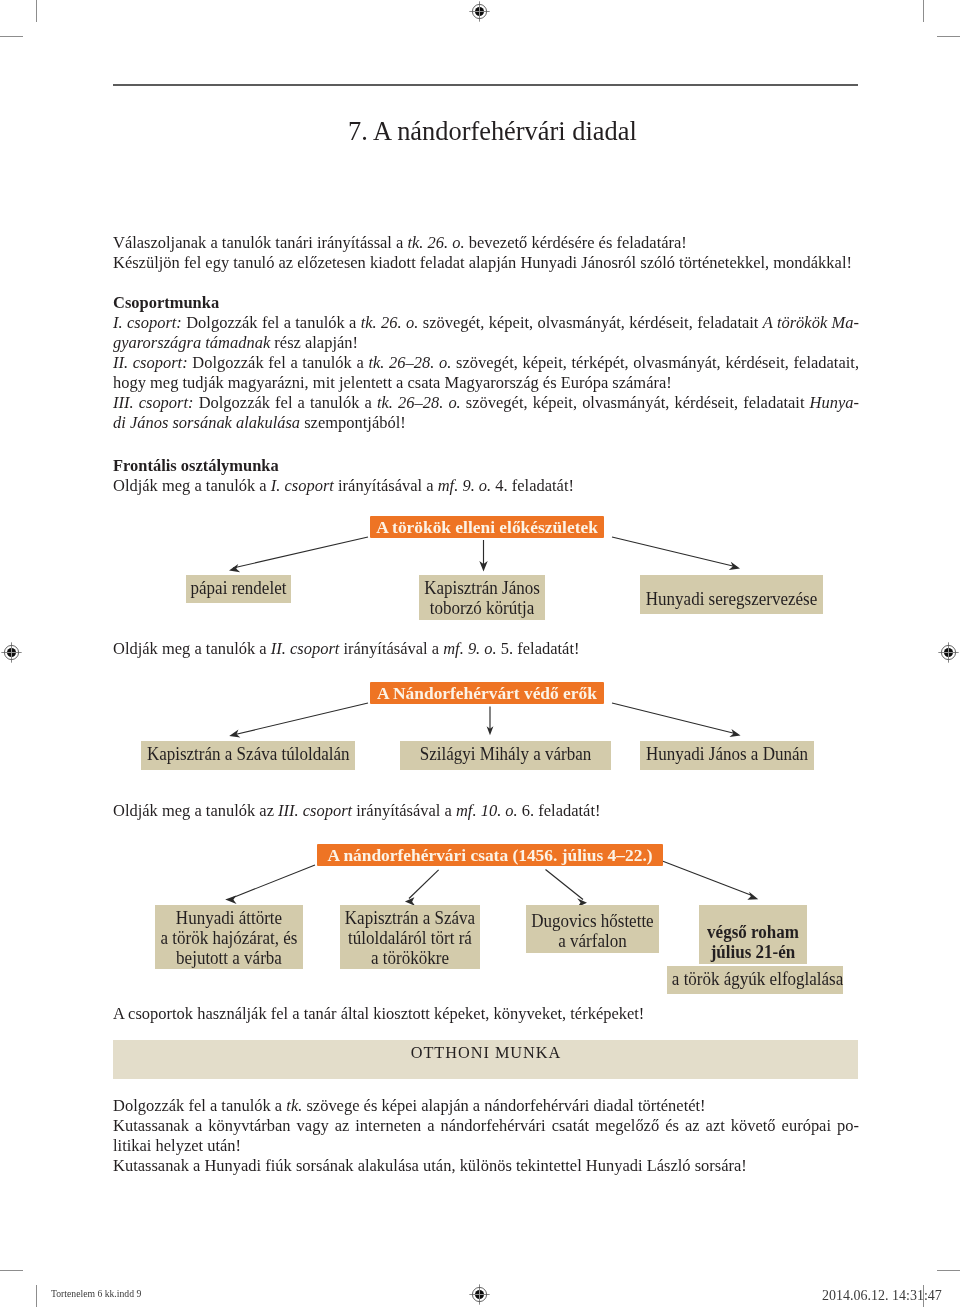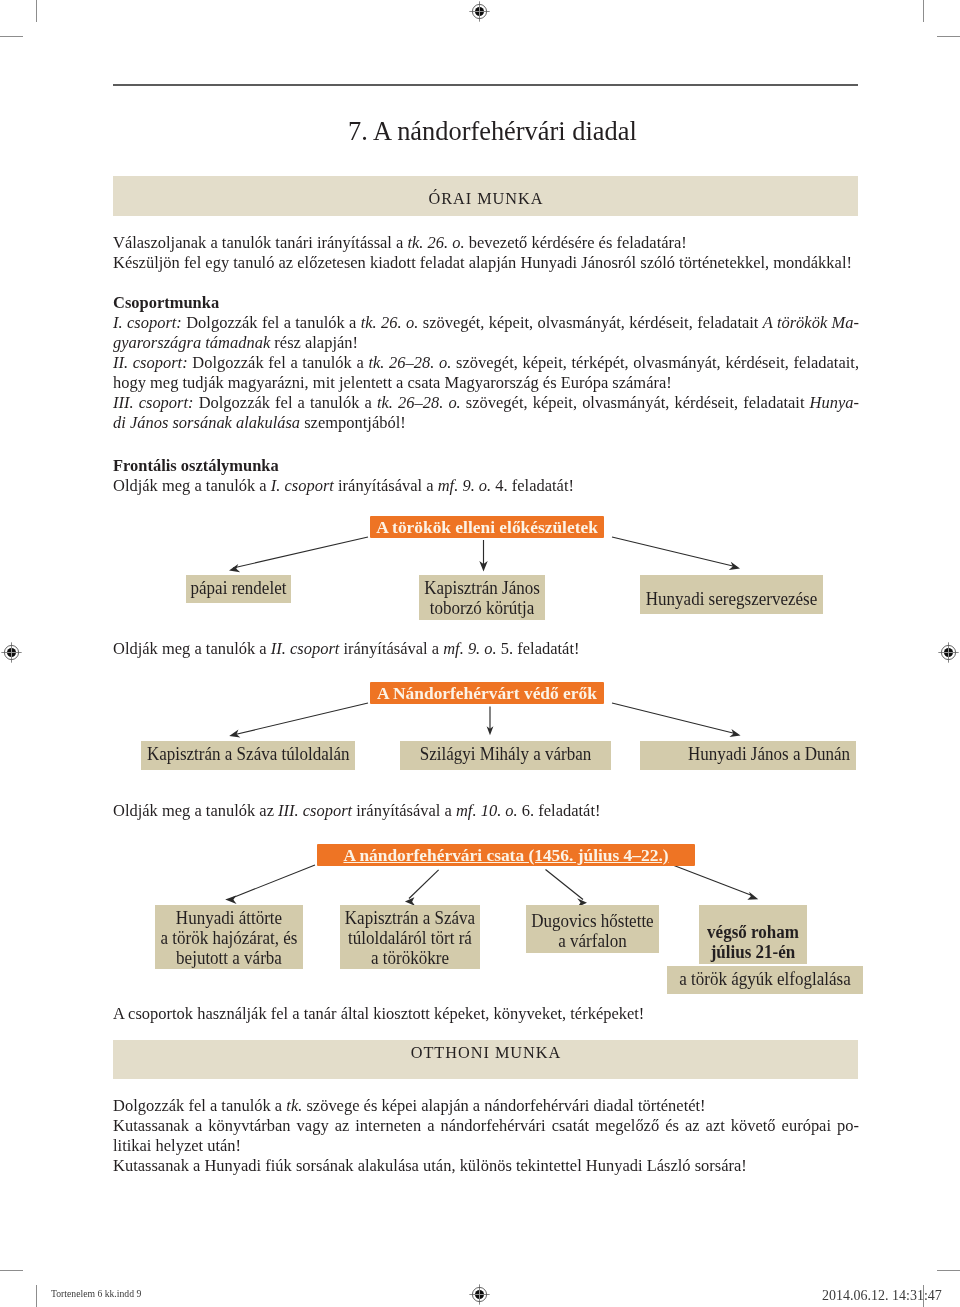--- a/index.html
+++ b/index.html
@@ -91,23 +91,20 @@
     <line x1="12" y1="1.4" x2="12" y2="22.6" stroke="#4a4a4a" stroke-width="0.7"></line>
     <line x1="1.4" y1="12" x2="22.6" y2="12" stroke="#4a4a4a" stroke-width="0.7"></line>
     <line x1="12" y1="7.5" x2="12" y2="16.5" stroke="#a5a5a5" stroke-width="0.9"></line>
     <line x1="7.5" y1="12" x2="16.5" y2="12" stroke="#a5a5a5" stroke-width="0.9"></line>
   </svg>
 
   <div class="headrule"></div>
 
   <h1 class="maintitle">7. A nándorfehérvári diadal</h1>
 
-  <div class="band" style="top:176px;height:40px;">
-    <span class="band-label" style="padding-top:13px;">ÓRAI MUNKA</span>
-  </div>
 
   <div class="tb nj" style="top:232px;">
     <div><span>Válaszoljanak a tanulók tanári irányítással a </span><i>tk. 26. o.</i><span> bevezető kérdésére és feladatára!</span></div>
     <div><span>Készüljön fel egy tanuló az előzetesen kiadott feladat alapján Hunyadi Jánosról szóló történetekkel, mondákkal!</span></div>
   </div>
 
   <div class="tb" style="top:292px;">
     <div class="nj" style="font-weight:700;"><span>Csoportmunka</span></div>
     <div>
       <div class="jl"><i>I. csoport:</i><span> Dolgozzák fel a tanulók a </span><i>tk. 26. o.</i><span> szövegét, képeit, olvasmányát, kérdéseit, feladatait </span><i>A törökök Ma-</i></div>
@@ -175,21 +172,21 @@
     </svg>
     <div class="obox" style="left:370px;top:682px;width:234px;height:22px;line-height:22.5px;">
       <span>A Nándorfehérvárt védő erők</span>
     </div>
     <div class="tbox" style="left:141px;top:741px;width:214px;height:26px;padding-top:3px;">
       <span>Kapisztrán a Száva túloldalán</span>
     </div>
     <div class="tbox" style="left:400px;top:741px;width:211px;height:26px;padding-top:3px;">
       <span>Szilágyi Mihály a várban</span>
     </div>
-    <div class="tbox" style="left:640px;top:741px;width:216px;height:26px;padding-top:3px;text-align:right;">
+    <div class="tbox" style="left:640px;top:741px;width:174px;height:26px;padding-top:3px;">
       <span>Hunyadi János a Dunán</span>
     </div>
   </div>
 
   <div class="tb nj" style="top:800px;">
     <div><span>Oldják meg a tanulók az </span><i>III. csoport</i><span> irányításával a </span><i>mf. 10. o.</i><span> 6. feladatát!</span></div>
   </div>
 
   <div>
     <svg class="arrows" width="960" height="1307" viewBox="0 0 960 1307">
@@ -201,42 +198,42 @@
         <path d="M 755.7 950.4 L 755.7 958.5"></path>
       </g>
       <g fill="#2b2b2b" stroke="none">
         <path d="M 225.20 899.50 L 236.12 895.40 L 233.42 899.68 L 236.55 903.89 Z"></path>
         <path d="M 404.90 901.60 L 414.37 897.26 L 412.13 901.76 L 415.30 906.09 Z"></path>
         <path d="M 587.00 902.80 L 577.12 898.27 L 580.50 902.58 L 577.73 907.04 Z"></path>
         <path d="M 758.30 899.20 L 747.36 899.78 L 750.76 896.59 L 749.04 891.68 Z"></path>
         <path d="M 755.70 963.50 L 752.70 955.00 L 755.70 957.40 L 758.70 955.00 Z"></path>
       </g>
     </svg>
-    <div class="obox" style="left:317px;top:844px;width:378px;height:22px;line-height:22.5px;text-decoration:underline;">
+    <div class="obox" style="left:317px;top:844px;width:346px;height:22px;line-height:22.5px;">
       <span>A nándorfehérvári csata (1456. július 4–22.)</span>
     </div>
     <div class="tbox" style="left:155px;top:905px;width:148px;height:61px;padding-top:3px;">
       <span>Hunyadi áttörte</span>
       <span>a török hajózárat, és</span>
       <span>bejutott a várba</span>
     </div>
     <div class="tbox" style="left:340px;top:905px;width:140px;height:61px;padding-top:3px;">
       <span>Kapisztrán a Száva</span>
       <span>túloldaláról tört rá</span>
       <span>a törökökre</span>
     </div>
     <div class="tbox" style="left:526px;top:905px;width:133px;height:42px;padding-top:6px;">
       <span>Dugovics hőstette</span>
       <span>a várfalon</span>
     </div>
     <div class="tbox" style="left:699px;top:905px;width:108px;height:42px;padding-top:17px;font-weight:bold;">
       <span>végső roham</span>
       <span>július 21-én</span>
     </div>
-    <div class="tbox" style="left:667px;top:966px;width:196px;height:25px;padding-top:3px;">
+    <div class="tbox" style="left:667px;top:966px;width:176px;height:25px;padding-top:3px;">
       <span>a török ágyúk elfoglalása</span>
     </div>
   </div>
 
   <div class="tb nj" style="top:1003px;">
     <div><span>A csoportok használják fel a tanár által kiosztott képeket, könyveket, térképeket!</span></div>
   </div>
 
   <div class="band" style="top:1040px;height:39px;">
     <span class="band-label" style="padding-top:3px;">OTTHONI MUNKA</span>

